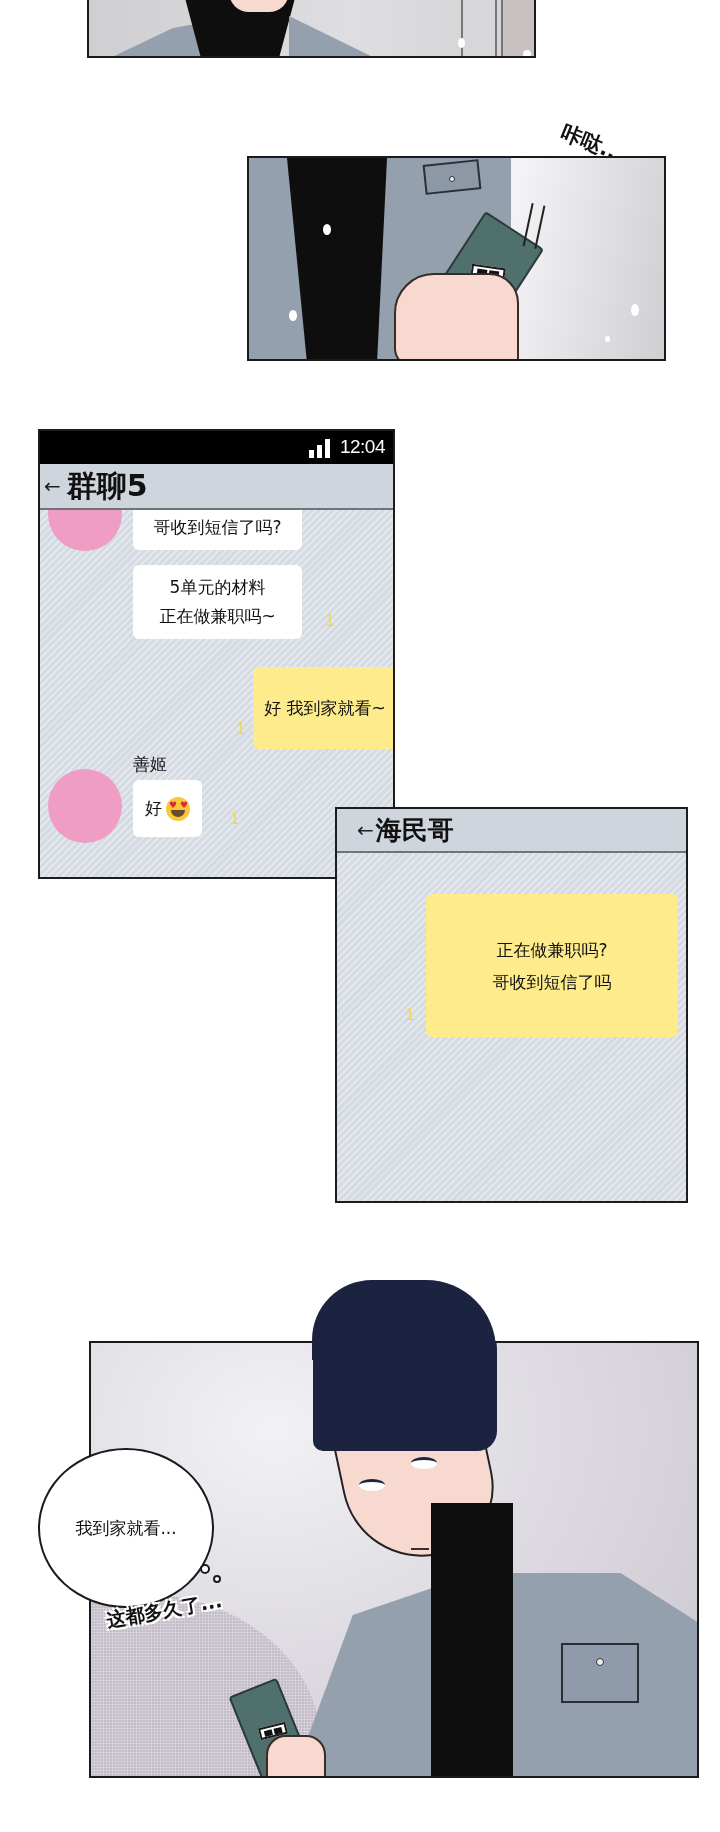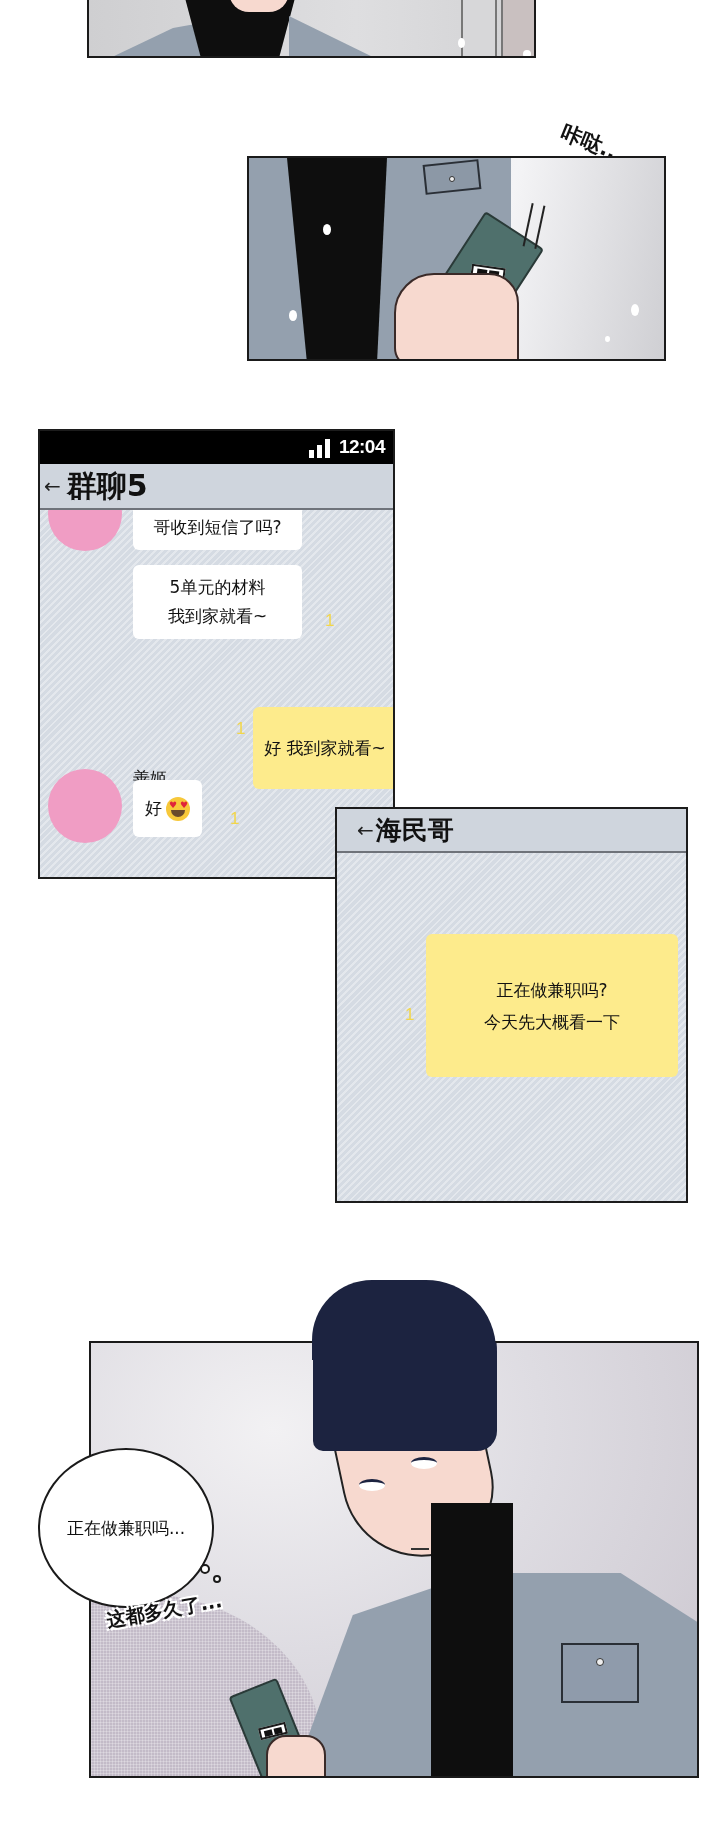--- a/index.html
+++ b/index.html
@@ -24,35 +24,35 @@
 
   
   .chat-screen { position: absolute; border: 2px solid #1c1c1c; overflow: hidden;
     background-color: #d5dbe3;
     background-image: repeating-linear-gradient(135deg, rgba(255,255,255,0.35) 0 2px, rgba(255,255,255,0) 2px 5px);
   }
   #phone-group { left: 38px; top: 429px; width: 357px; height: 450px; }
   #phone-dm { left: 335px; top: 807px; width: 353px; height: 396px; }
 
   .status-bar { position: absolute; left: 0; top: 0; right: 0; height: 33px; background: #000; color: #fff; }
-  .status-time { position: absolute; right: 8px; top: 5px; font-size: 19px; font-weight: 700; letter-spacing: -0.5px;
+  .status-time { position: absolute; right: 8px; top: 5px; font-size: 19px; font-weight: 400; letter-spacing: -0.5px;
     font-family: "Liberation Sans", sans-serif; }
   .signal { position: absolute; right: 62px; top: 7px; width: 22px; height: 20px; }
   .signal span { position: absolute; bottom: 0; width: 5px; background: #fff; }
 
   .chat-header { position: absolute; left: 0; right: 0; height: 46px; background: #cfd5dd;
     border-bottom: 2px solid #6f737a; display: flex; align-items: center; }
   .back-arrow { font-size: 20px; color: #222; margin-left: 4px; margin-right: 6px; }
   .chat-title { font-size: 30px; font-weight: bold; color: #111; letter-spacing: 0px; }
 
   .avatar { position: absolute; width: 74px; height: 74px; border-radius: 50%; background: #f09dc4; }
   .bubble { position: absolute; border-radius: 6px; font-size: 17px; line-height: 29px; text-align: center;
     display: flex; flex-direction: column; justify-content: center; align-items: center; color: #111; }
   .bubble.in { background: #ffffff; }
-  .bubble.out { background: #fdeb8c; margin-top: 40px; }
+  .bubble.out { background: #fdeb8c; }
   .read-count { position: absolute; font-size: 17px; color: #f2d64a; font-family: "Liberation Sans", sans-serif; }
   .sender-name { position: absolute; font-size: 17px; color: #111; }
   .emoji { display: inline-block; width: 24px; height: 24px; border-radius: 50%; background: #f7c83a; position: relative; vertical-align: middle; margin-left: 4px; }
   .emoji .eye { position: absolute; top: 5px; width: 8px; height: 7px; color: #e0243a; font-size: 9px; line-height: 7px; }
   .emoji .mouth { position: absolute; left: 5px; top: 13px; width: 14px; height: 7px; background: #6a4a2c; border-radius: 0 0 8px 8px; }
 
   
   #panel-bottom { left: 89px; top: 1341px; width: 610px; height: 437px;
     background: radial-gradient(ellipse at 30% 20%, #f2f1f3 0%, #dedce2 45%, #c9c4cd 100%); }
   .halftone { background-color: #c3bbc8;
@@ -120,50 +120,50 @@
     <span>哥收到短信了吗?</span>
   </div>
 
   <div class="chat-header" style="top:33px;z-index:2;">
     <span class="back-arrow">←</span>
     <span class="chat-title">群聊5</span>
   </div>
 
   <div class="bubble in" style="left:93px;top:134px;width:169px;height:74px;">
     <span>5单元的材料</span>
-    <span>我到家就看~</span>
+    <span>正在做兼职吗~</span>
   </div>
   <span class="read-count" style="left:285px;top:180px;">1</span>
 
   <div class="bubble out" style="left:213px;top:236px;width:144px;height:82px;border-radius:6px 0 0 6px;">
     <span>好 我到家就看~</span>
   </div>
   <span class="read-count" style="left:196px;top:288px;">1</span>
 
-  <span class="sender-name" style="left:93px;top:336px;">善姬</span>
+  <span class="sender-name" style="left:93px;top:322px;">善姬</span>
   <div class="avatar" style="left:8px;top:338px;"></div>
   <div class="bubble in" style="left:93px;top:349px;width:69px;height:57px;flex-direction:row;">
     <span>好</span>
     <span class="emoji">
       <span class="eye" style="left:3px;">♥</span>
       <span class="eye" style="left:14px;">♥</span>
       <span class="mouth"></span>
     </span>
   </div>
   <span class="read-count" style="left:190px;top:378px;">1</span>
 </div>
 
 <div id="phone-dm" class="chat-screen">
   <div class="chat-header" style="top:0;height:44px;">
     <span class="back-arrow" style="margin-left:20px;margin-right:2px;">←</span>
     <span class="chat-title" style="font-size:26px;">海民哥</span>
   </div>
   <div class="bubble out" style="left:89px;top:85px;width:252px;height:143px;line-height:32px;">
     <span>正在做兼职吗?</span>
-    <span>今天先大概看一下</span>
+    <span>哥收到短信了吗</span>
   </div>
   <span class="read-count" style="left:68px;top:196px;">1</span>
 </div>
 
 <div class="abs hair" style="left:312px;top:1280px;width:184px;height:80px;border-radius:60px 70px 0 0;z-index:1;"></div>
 <div id="panel-bottom" class="panel">
   <div class="abs halftone" style="left:0;top:250px;width:230px;height:190px;border-radius:0 80% 0 0;"></div>
 
   <div class="abs skin" style="left:248px;top:30px;width:150px;height:185px;border-radius:30px 40px 70px 80px;border:2px solid #222;transform:rotate(-12deg);"></div>
   <div class="abs hair" style="left:222px;top:-62px;width:184px;height:170px;border-radius:60px 70px 20px 10px;"></div>
@@ -178,17 +178,17 @@
 
   <div class="abs phone-back" style="left:158px;top:340px;width:52px;height:120px;transform:rotate(-22deg);border-radius:4px;"></div>
   <div class="abs" style="left:168px;top:382px;width:28px;height:12px;background:#fff;border:2px solid #1a1a1a;transform:rotate(-14deg);">
     <span style="position:absolute;left:3px;top:2px;width:8px;height:6px;background:#111;"></span>
     <span style="position:absolute;right:3px;top:2px;width:8px;height:6px;background:#111;"></span>
   </div>
   <div class="abs skin" style="left:175px;top:392px;width:60px;height:50px;border-radius:20px 20px 0 0;border:2px solid #3a2a28;"></div>
 </div>
 
 <div class="thought-bubble">
-  <span>正在做兼职吗...</span>
+  <span>我到家就看...</span>
 </div>
 <div class="thought-dot" style="left:200px;top:1564px;width:10px;height:10px;"></div>
 <div class="thought-dot" style="left:213px;top:1575px;width:8px;height:8px;"></div>
 <div class="sfx" style="left:106px;top:1598px;font-size:19px;transform:rotate(-10deg);">这都多久了...</div>
 
 </body></html>

